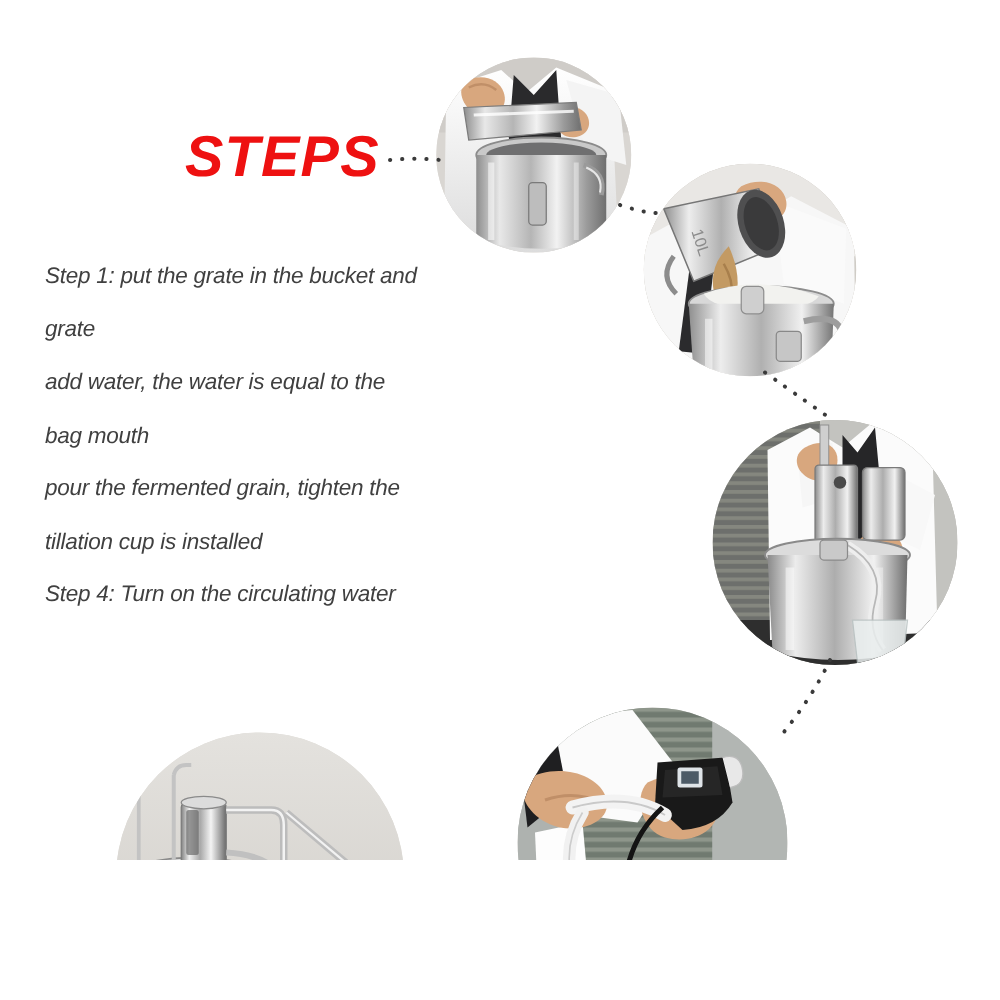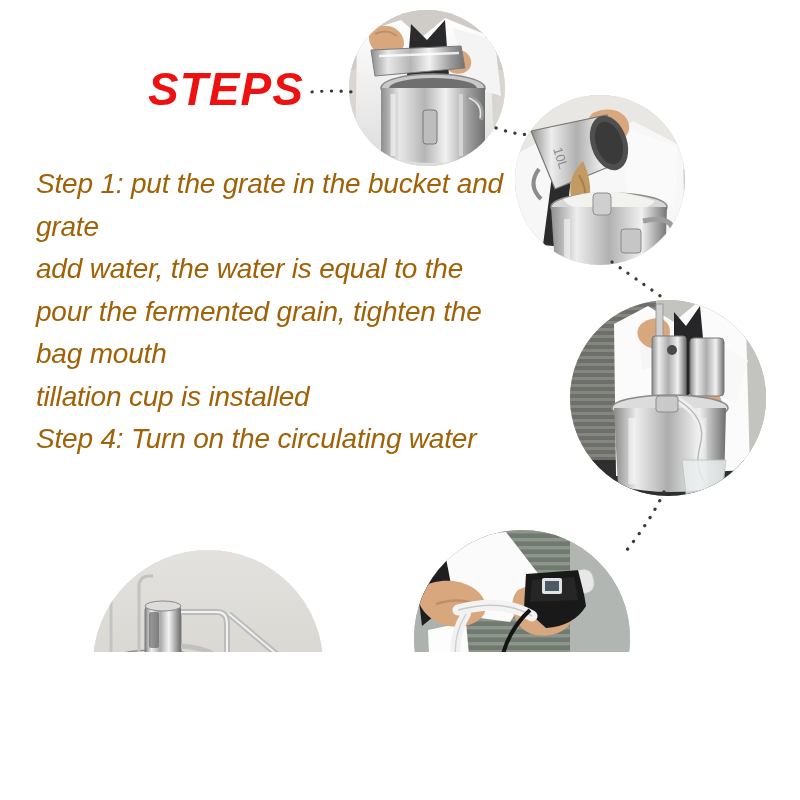--- a/index.html
+++ b/index.html
@@ -10,20 +10,21 @@
   }
   body {
     font-family: "Liberation Sans", sans-serif;
   }
   #poster {
     position: relative;
     width: 800px;
     height: 652px;
     background: #ffffff;
     overflow: hidden;
+    margin-top: 36px;
   }
 
   
   #title {
     position: absolute;
     left: 148px;
     top: 66px;
     font-size: 46px;
     font-weight: bold;
     font-style: italic;
@@ -34,23 +35,23 @@
   }
 
   
   #steps-text {
     position: absolute;
     left: 36px;
     top: 163px;
     width: 470px;
   }
   .step-line {
-    font-size: 28px;
+    font-size: 18px;
     font-style: italic;
-    color: #a16207;
+    color: #404040;
     line-height: 42.5px;
     white-space: nowrap;
     letter-spacing: -0.2px;
   }
 
   
   .photo {
     position: absolute;
     border-radius: 50%;
     overflow: hidden;
@@ -77,22 +78,22 @@
 <body>
 
 <div id="poster">
 
   <div id="title">STEPS</div>
 
   <div id="steps-text">
     <div class="step-line">Step 1: put the grate in the bucket and</div>
     <div class="step-line">grate</div>
     <div class="step-line">add water, the water is equal to the</div>
+    <div class="step-line">bag mouth</div>
     <div class="step-line">pour the fermented grain, tighten the</div>
-    <div class="step-line">bag mouth</div>
     <div class="step-line">tillation cup is installed</div>
     <div class="step-line">Step 4: Turn on the circulating water</div>
   </div>
 
   <div class="photo" style="left:349px; top:10px; width:156px; height:156px;">
     <svg viewBox="0 0 156 156" preserveAspectRatio="xMidYMid slice">
       <defs>
         <linearGradient id="steel1" x1="0" y1="0" x2="1" y2="0">
           <stop offset="0" stop-color="#8d8d8d"></stop>
             <stop offset="0.18" stop-color="#e8e8e8"></stop>

